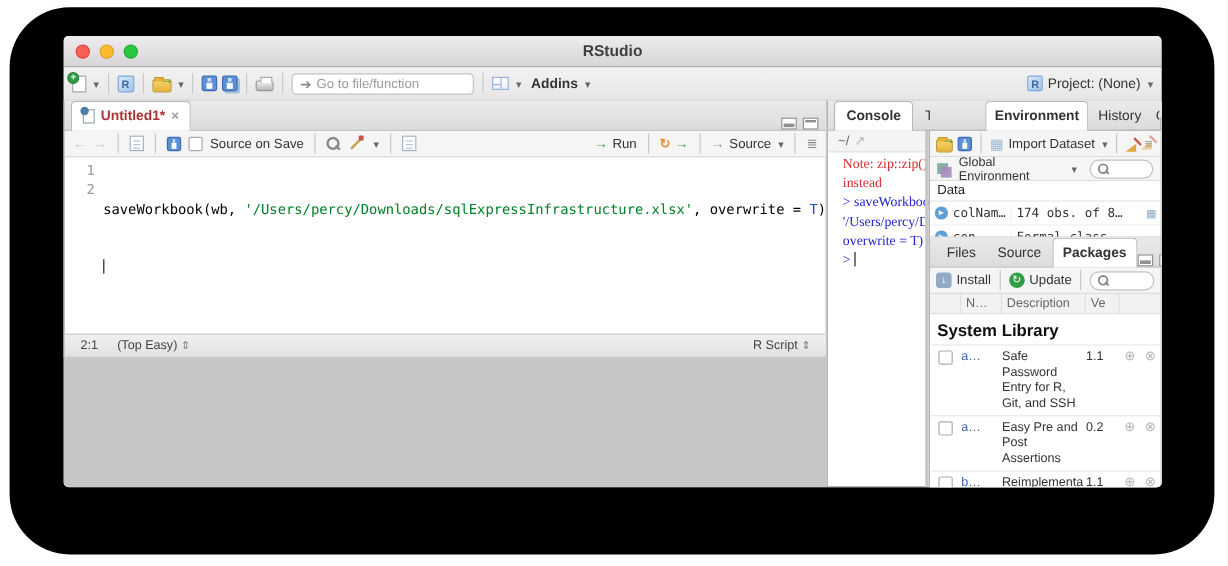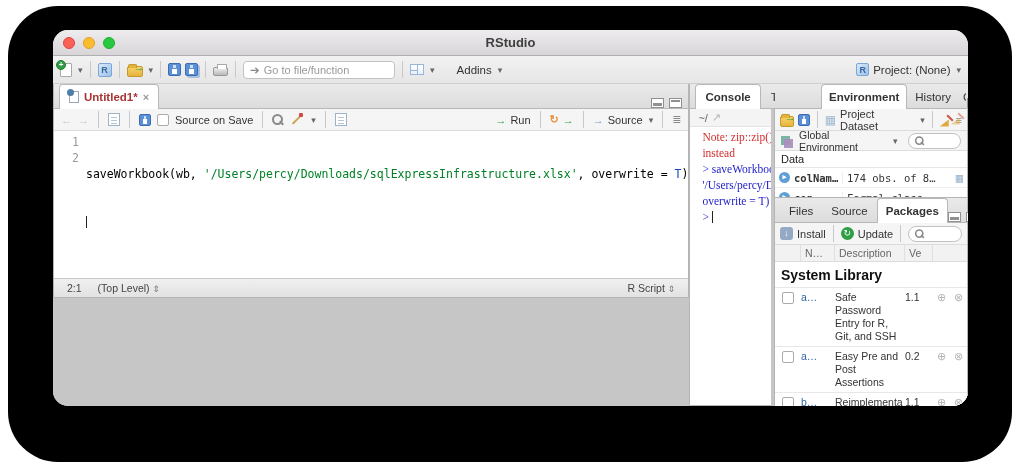--- a/index.html
+++ b/index.html
@@ -1,18 +1,18 @@
 <!DOCTYPE html>
 <html style="--traffic_red: #f96157; --traffic_yellow: #fdbc2e; --traffic_green: #29c841; --error_text: #d22d2d; --input_text: #2222cc; --string_green: #008027; --const_blue: #1b49c4; --link_blue: #3465a4; --modified_tab: #aa3333;"><head>
 <meta charset="utf-8">
 <style>
   * { margin:0; padding:0; box-sizing:border-box; }
   html,body { width:1023px; height:472px; background:#fff; font-family:"Liberation Sans",sans-serif; overflow:hidden; }
   .backdrop { position:absolute; left:8px; top:6px; width:1004px; height:456px; background:#000; border-radius:50px; }
-  .window { position:absolute; left:45px; top:24px; width:915px; height:376px; border-radius:15px; overflow:hidden;
+  .window { position:absolute; left:45px; top:24px; width:915px; height:376px; border-radius:4px; overflow:hidden;
             background:#e9e9e9; box-shadow:0 12px 35px rgba(0,0,0,0.65); }
 
   
   .titlebar { height:26px; background:linear-gradient(#eeecee,#d7d5d7); border-bottom:1px solid #b0aeb0; position:relative; text-align:center; }
   .titlebar .title { line-height:25px; font-size:13px; color:#3f3f3f; font-weight:600; }
   .lights { position:absolute; left:10px; top:7px; display:flex; gap:8px; }
   .light { width:12px; height:12px; border-radius:50%; }
   .light.red { background:var(--traffic_red,#f96157); border:1px solid #e0443e; }
   .light.yellow { background:var(--traffic_yellow,#fdbc2e); border:1px solid #dfa023; }
   .light.green { background:var(--traffic_green,#29c841); border:1px solid #1faf32; }
@@ -118,21 +118,21 @@
   .console-body { flex:1; font-family:Liberation Serif, serif; font-size:11.5px; line-height:16px; padding:2px 12px; overflow:hidden; }
   .console-error { color:var(--error_text,#d22d2d); }
   .console-input { color:var(--input_text,#2222cc); }
 
   
   .env-scope { height:20px; background:#f5f5f5; border-bottom:1px solid #ddd; display:flex; align-items:center; padding:0 6px; gap:5px; font-size:10.5px; color:#333; flex:none; }
   .env-list { flex:1; overflow:hidden; background:#fff; }
   .env-section { height:17px; line-height:17px; padding-left:6px; font-size:11px; color:#222; border-bottom:1px solid #e6e6e6; }
   .env-row { height:20px; display:flex; align-items:center; gap:4px; border-bottom:1px solid #eee;
              font-family:"DejaVu Sans Mono",monospace; font-size:10.5px; color:#333; padding:0 4px; }
-  .env-name { width:44px; overflow:hidden; white-space:nowrap; flex:none;font-weight:bold; }
+  .env-name { width:44px; overflow:hidden; white-space:nowrap; flex:none; }
   .env-val { flex:1; overflow:hidden; white-space:nowrap; border-left:1px solid #eee; padding-left:4px; }
 
   
   .pkg-header { height:17px; background:#f2f2f2; border-bottom:1px solid #dcdcdc; display:flex; align-items:center; font-size:10.5px; color:#666; flex:none; }
   .pkg-header > div { border-right:1px solid #e0e0e0; height:100%; display:flex; align-items:center; padding-left:4px; }
   .col-chk { width:26px; flex:none; }
   .col-name { width:34px; flex:none; }
   .col-desc { width:70px; flex:none; }
   .col-ver { width:28px; flex:none; }
   .col-ico { width:17px; flex:none; border-right:none !important; }
@@ -178,21 +178,21 @@
       <span class="tb-sep"></span>
       <span class="i printer"></span>
       <span class="tb-sep"></span>
       <span class="goto-box">
         <span class="grayglyph">➔</span>
         <input placeholder="Go to file/function" style="">
       </span>
       <span class="tb-sep"></span>
       <span class="i panesicon"></span>
       <span class="caret">▾</span>
-      <span style="font-weight:normal; margin-left:18px;">Addins</span>
+      <span style="font-weight:bold; margin-left:4px;">Addins</span>
       <span class="caret">▾</span>
       <span class="spacer"></span>
       <span class="i cube" style="width:13px;height:13px;">R</span>
       <span>Project: (None)</span>
       <span class="caret">▾</span>
     </div>
 
     <div class="content">
 
       <div class="left-col">
@@ -248,21 +248,21 @@
               <div>1</div>
               <div>2</div>
             </div>
             <div class="codearea">
               <div><span>saveWorkbook(wb, </span><span class="tok-str">'/Users/percy/Downloads/sqlExpressInfrastructure.xlsx'</span><span>, overwrite = </span><span class="tok-const">T</span><span>)</span></div>
               <div><span class="cursorbar"></span></div>
             </div>
           </div>
           <div class="statusbar">
             <span>2:1</span>
-            <span><span>(Top Level)</span><span class="sort">⇕</span></span>
+            <span><span>(Top Easy)</span><span class="sort">⇕</span></span>
             <span class="spacer"></span>
             <span><span>R Script</span><span class="sort">⇕</span></span>
           </div>
         </div>
 
         <div class="row-splitter"></div>
 
         <div class="pane" style="flex:1;">
           <div class="tabstrip">
             <div class="tab active">
@@ -316,21 +316,21 @@
             </div>
           </div>
           <div class="minitoolbar" style="gap:4px; padding:0 5px;">
             <span class="i folder" style="width:14px;">
                 <span class="folder-arrow">→</span>
               </span>
             <span class="i floppy" style="width:12px;height:12px;"></span>
             <span class="tb-sep"></span>
             <span class="gridglyph">▦</span>
             <span class="flatbtn">
-              <span>Project Dataset</span>
+              <span>Import Dataset</span>
               <span class="caret">▾</span>
             </span>
             <span class="tb-sep"></span>
             <span class="i broom"></span>
             <span class="grayglyph" style="margin-left:-2px;">≡</span>
           </div>
           <div class="env-scope">
             <span class="i cubes"></span>
             <span style="margin-left:4px;">Global Environment</span>
             <span class="caret">▾</span>

